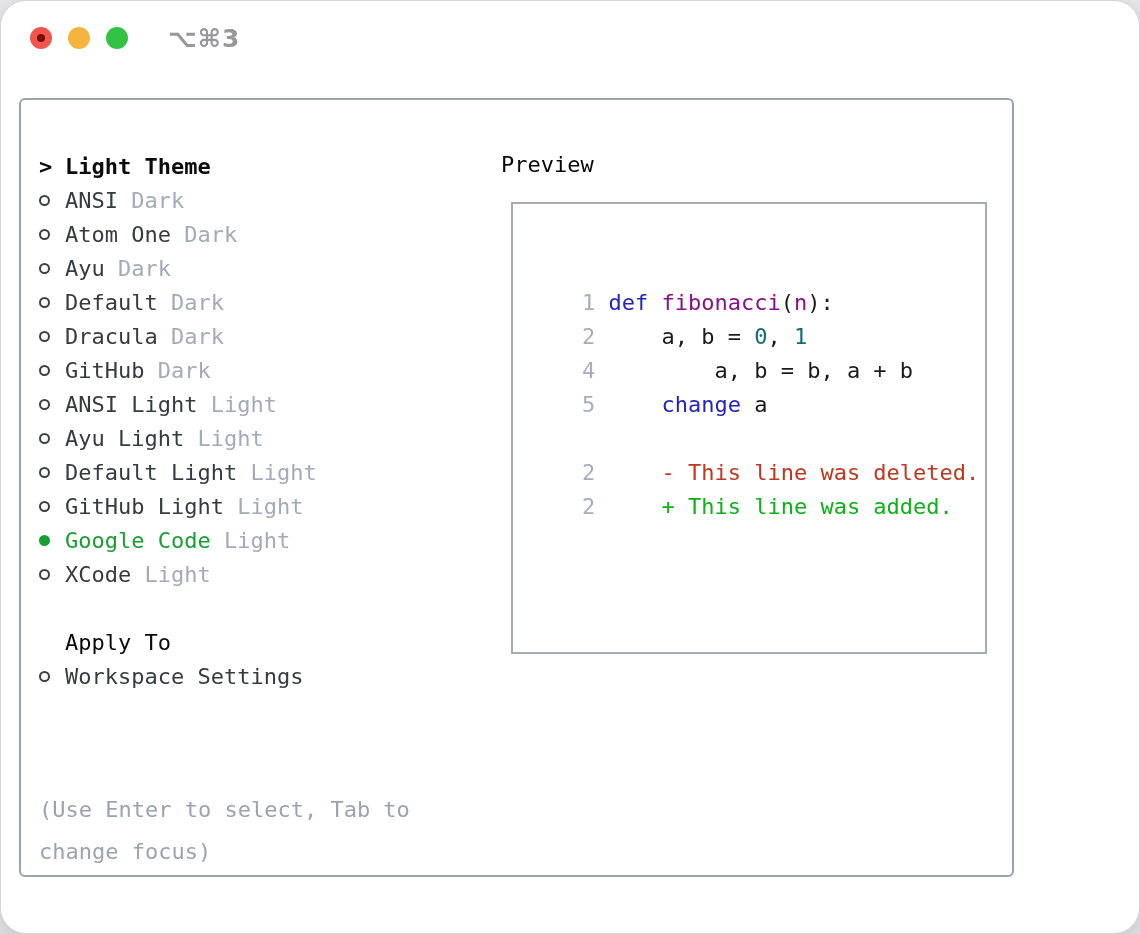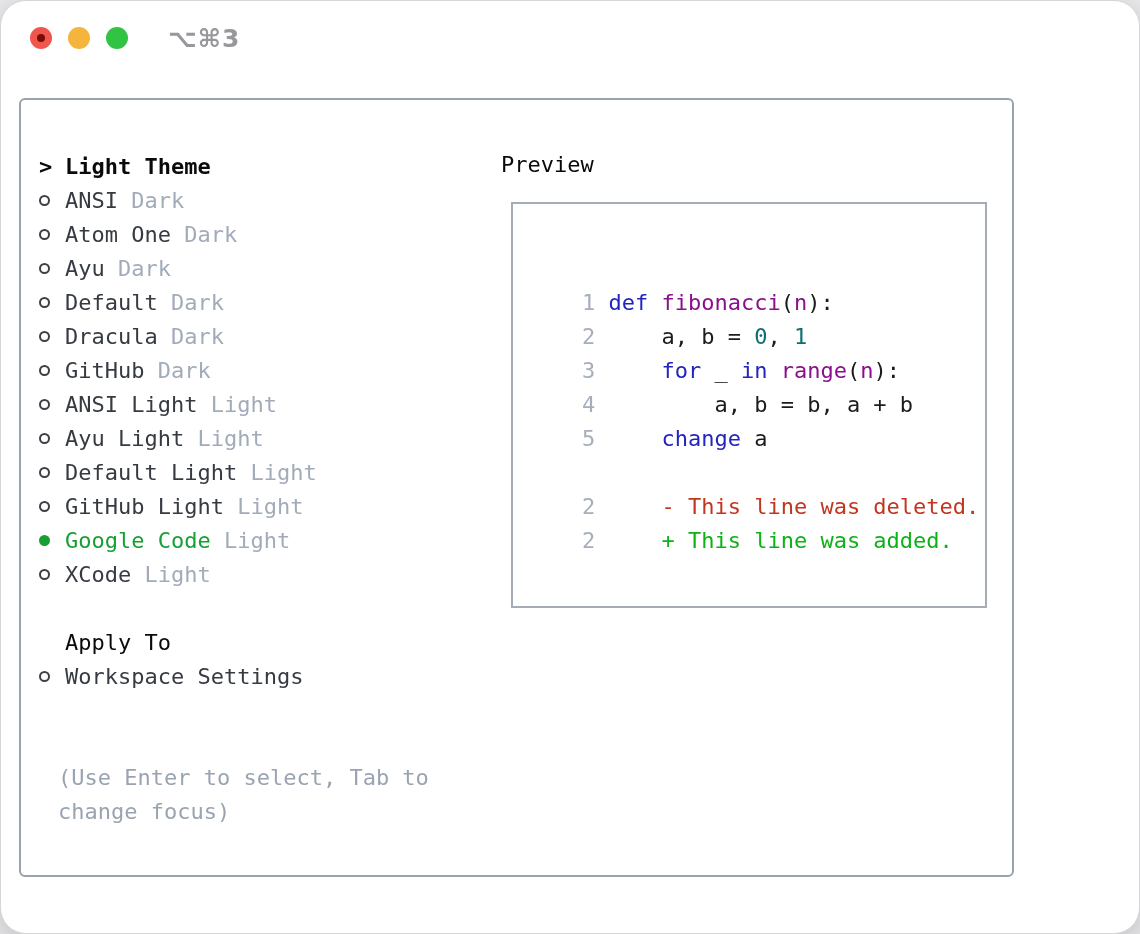--- a/index.html
+++ b/index.html
@@ -59,32 +59,32 @@
   .selected .label-main { color:var(--selected-green); }
   .label-main { color:var(--item-name); }
   .label-tag  { color:var(--item-tag); }
   .list-header { font-weight:bold; color:var(--header); }
   .list-header .chev { width:26px; flex:none; font-weight:bold; }
   
   .theme-list  { position:absolute; left:18px; top:49px; }
   .apply-block { position:absolute; left:18px; top:525px; }
   .apply-header { color:var(--header);text-align:right; }
   .hint {
-    position:absolute; left:18px; top:661px;
-    width:30ch; line-height:34px; color:var(--hint);margin-left:19px;
+    position:absolute; left:18px; top:689px;
+    width:30ch; line-height:42px; color:var(--hint);
   }
   
   .preview-label {
     position:absolute; left:480px; top:47px; height:34px;
     display:flex; align-items:center;
     font-weight:normal; color:var(--header);
   }
   .preview-box {
     position:absolute; left:490px; top:102px;
-    width:476px; height:406px;
+    width:476px; height:452px;
     border:2px solid var(--box-border);
     background:#ffffff;
   }
   .code-area { position:absolute; left:16px; top:48px; }
   .code-line { height:34px; line-height:34px; white-space:pre; }
   .ln { display:inline-block; width:2ch; color:var(--linenum); }
   .tok.kw  { color:var(--keyword); }
   .tok.fn  { color:var(--function); }
   .tok.lit { color:var(--literal); }
   .tok.pl  { color:var(--plain); }
@@ -171,23 +171,20 @@
     <div class="preview-box">
       <div class="code-area">
         <div>
             <div class="code-line">
     <span class="ln">1</span><span><span class="tok kw">def</span><span class="tok pl"> </span><span class="tok fn">fibonacci</span><span class="tok pl">(</span><span class="tok fn">n</span><span class="tok pl">):</span></span>
   </div>
             <div class="code-line">
     <span class="ln">2</span><span><span class="tok pl">    a, b = </span><span class="tok lit">0</span><span class="tok pl">, </span><span class="tok lit">1</span></span>
   </div>
             <div class="code-line">
-    <span class="ln">3</span><span><span class="tok pl">    </span><span class="tok kw">for</span><span class="tok pl"> _ </span><span class="tok kw">in</span><span class="tok pl"> </span><span class="tok fn">range</span><span class="tok pl">(</span><span class="tok fn">n</span><span class="tok pl">):</span></span>
-  </div>
-            <div class="code-line">
     <span class="ln">4</span><span><span class="tok pl">        a, b = b, a + b</span></span>
   </div>
             <div class="code-line">
     <span class="ln">5</span><span><span class="tok pl">    </span><span class="tok kw">change</span><span class="tok pl"> a</span></span>
   </div>
           </div>
         <div class="spacer"></div>
         <div>
             <div class="code-line">
     <span class="ln">2</span><span class="diff-text del">    - This line was deleted.</span>

